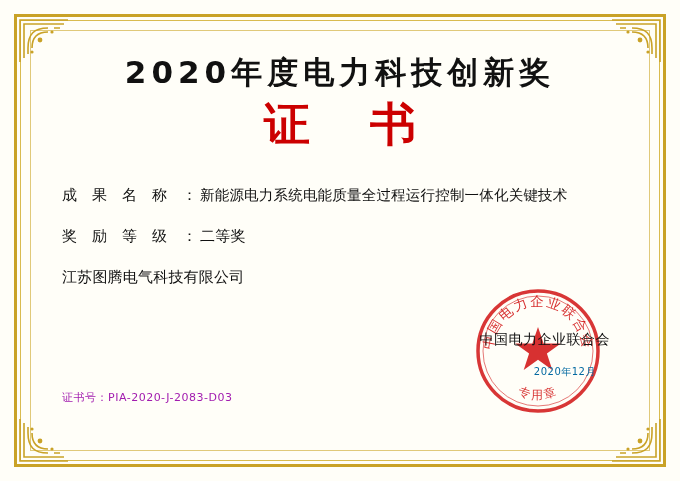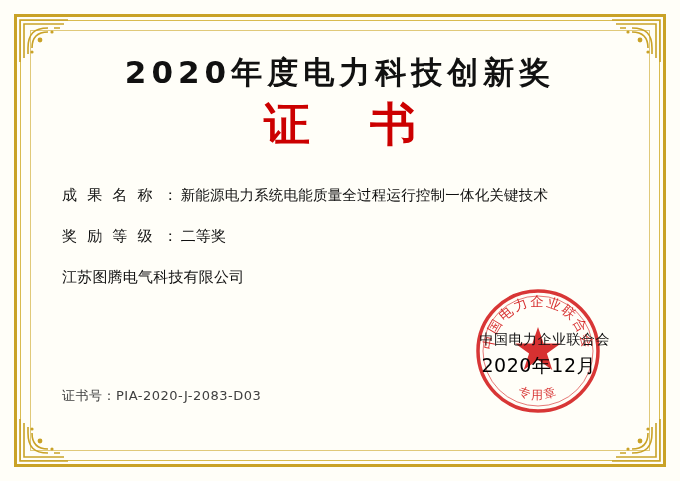--- a/index.html
+++ b/index.html
@@ -102,21 +102,21 @@
 
   .field-row {
     display: flex;
     align-items: baseline;
     margin-bottom: 22px;
     font-size: 15px;
     color: #111111;
   }
   .field-label {
     flex: 0 0 auto;
-    font-family: Liberation Sans, sans-serif;
+    font-family: Liberation Mono, monospace;
     font-size: 15px;
     letter-spacing: 3px;
     white-space: nowrap;
   }
   .field-value {
     flex: 1 1 auto;
     font-family: Liberation Mono, monospace;
     font-size: 14.5px;
     letter-spacing: 0.2px;
     color: #111111;
@@ -124,22 +124,22 @@
   .field-row.award .field-value,
   .field-row.winner .field-value {
     font-size: 15px;
   }
 
   .cert-number {
     position: absolute;
     left: 22px;
     bottom: 36px;
     font-family: "DejaVu Sans", "Liberation Sans", sans-serif;
-    font-size: 13px;
-    color: #404040;
+    font-size: 11px;
+    color: #a21caf;
     letter-spacing: 0.5px;
     white-space: nowrap;
   }
 
   
   .seal-wrap {
     position: absolute;
     right: 34px;
     bottom: 22px;
     width: 136px;
@@ -162,22 +162,22 @@
     color: #111111;
     letter-spacing: 0.5px;
     white-space: nowrap;
     z-index: 3;
   }
   .issue-date {
     position: absolute;
     right: 44px;
     bottom: 62px;
     font-family: "DejaVu Sans", "Liberation Sans", sans-serif;
-    font-size: 19px;
-    color: #000000;
+    font-size: 10px;
+    color: #0369a1;
     letter-spacing: 0.5px;
     white-space: nowrap;
     z-index: 3;
   }
 </style>
 </head>
 <body>
 
 <div class="certificate">
 

